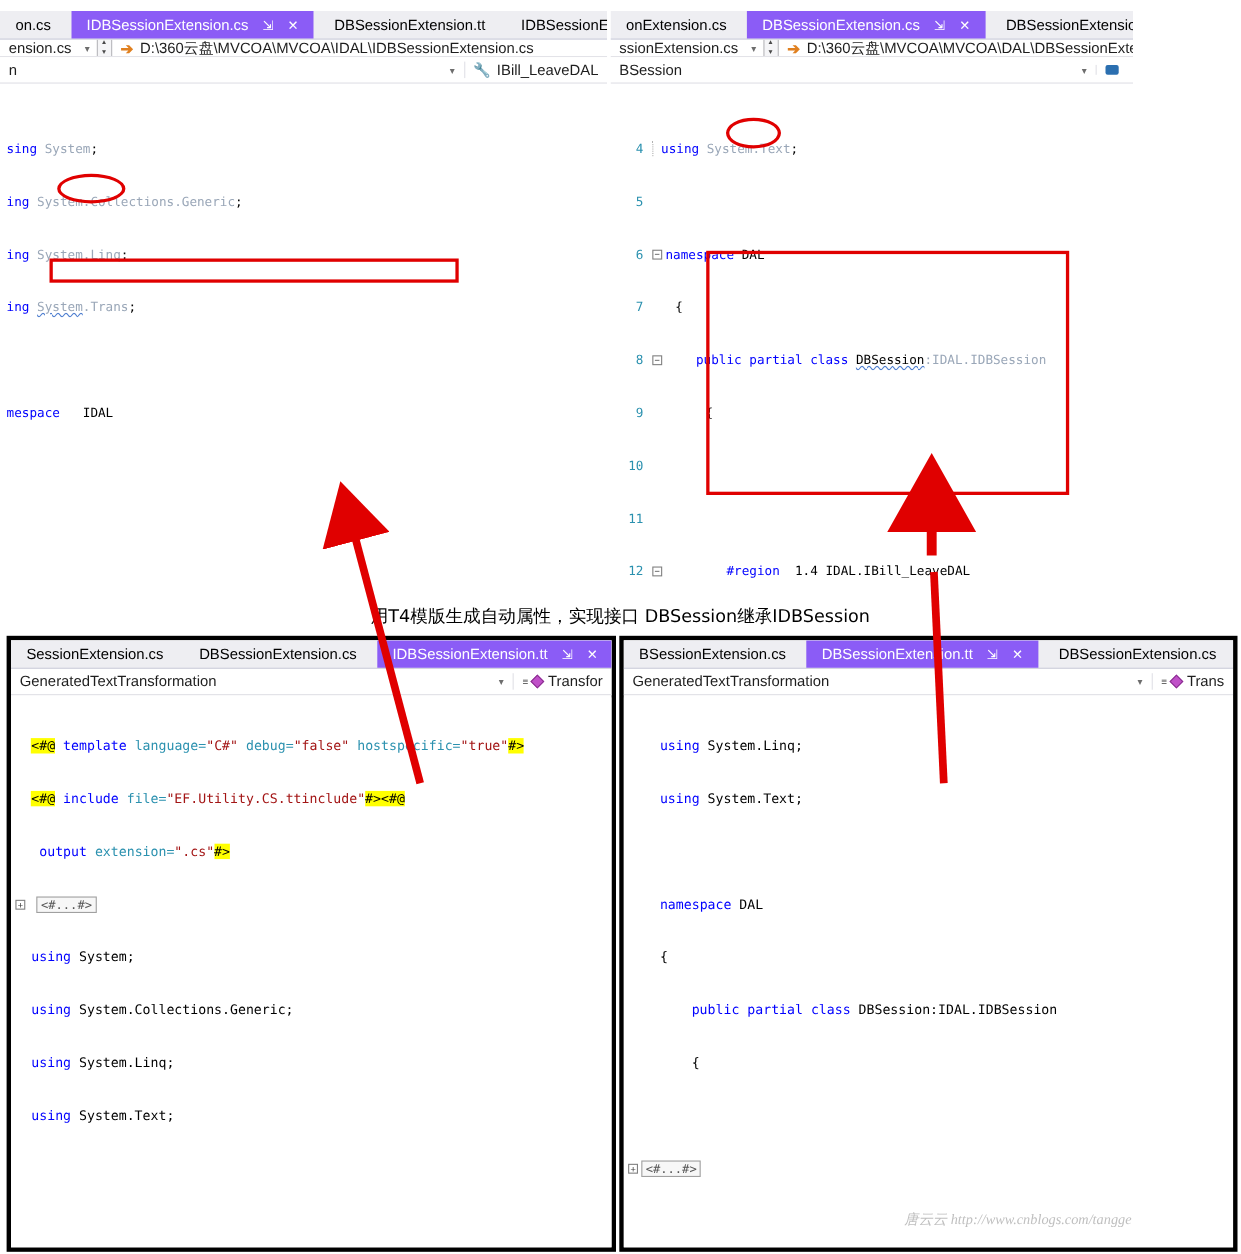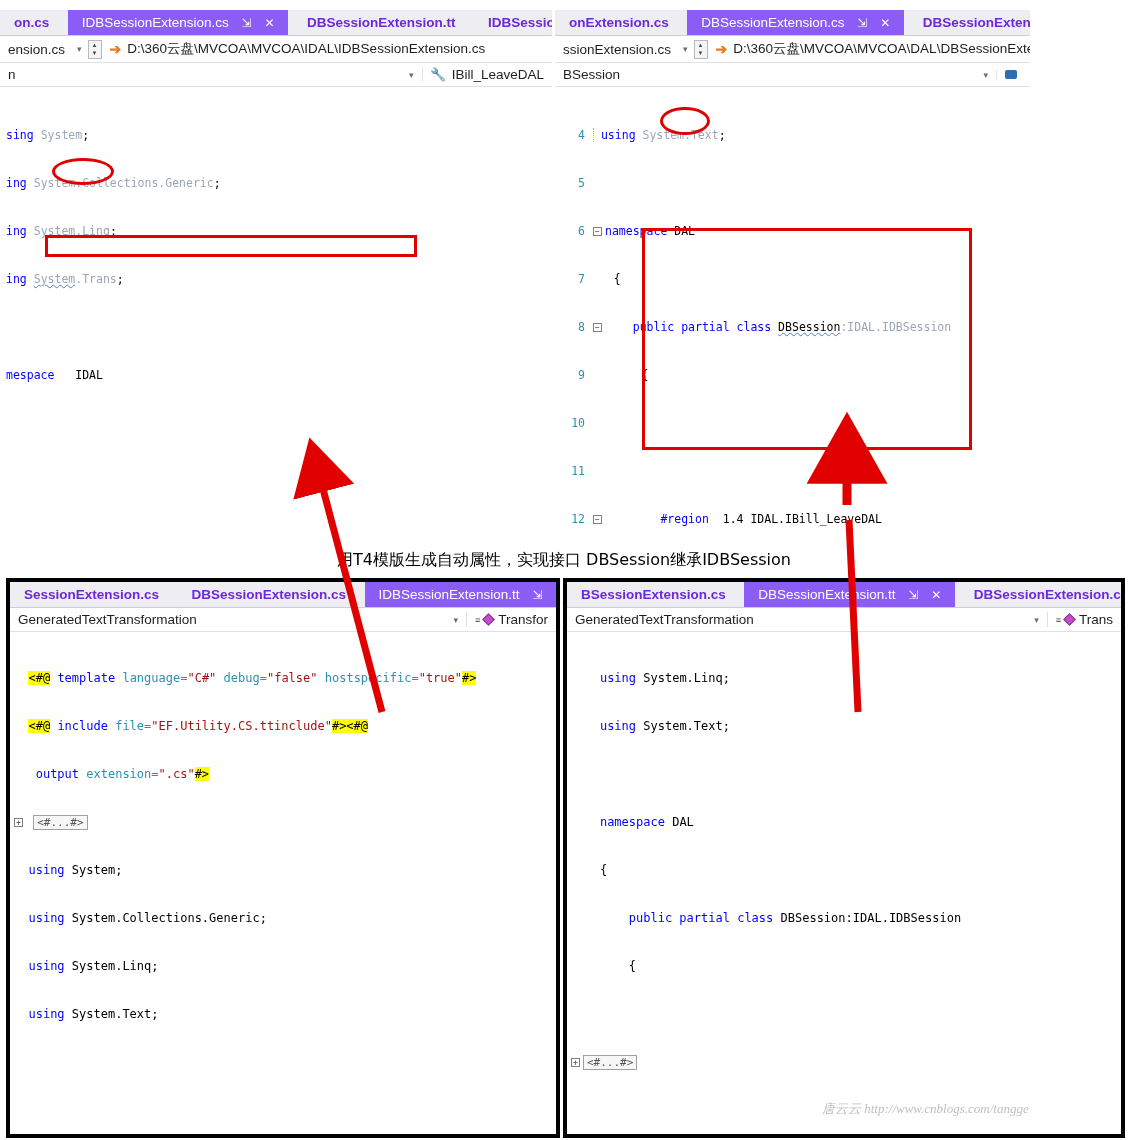--- a/index.html
+++ b/index.html
@@ -13,35 +13,34 @@
   }
 
   
   .vs-window { position:absolute; background:#ffffff; overflow:hidden; }
   .tabstrip {
     height:26px; background:#eeeef2; position:relative;
     border-bottom:1px solid #cccedb; white-space:nowrap; overflow:hidden;
   }
   .tab {
     display:inline-block; height:26px; line-height:26px;
-    padding:0 14px; font-size:13.5px; color:#6d28d9;
+    padding:0 14px; font-size:13.5px; color:#000000;
     vertical-align:top;
-    font-weight:bold;
   }
   .tab.active {
     background:#8b5cf6; color:#ffffff; font-weight:normal;
   }
   .tab .pin, .tab .close {
     display:inline-block; margin-left:9px; font-size:12px; color:#ffffff;
     vertical-align:middle;
   }
   .tab.active { position:relative; }
 
   .navbar {
-    height:27px; background:#ffffff; border-bottom:1px solid #e0e0e6;
+    height:16px; background:#ffffff; border-bottom:1px solid #e0e0e6;
     display:flex; align-items:center; font-size:13.5px; color:#1e1e1e;
     white-space:nowrap; overflow:hidden;
   }
   .navbar .fname { padding:0 6px 0 8px; }
   .navbar .caret { color:#6d6d6d; font-size:9px; padding:0 6px; }
   .spinbox {
     width:14px; height:19px; border:1px solid #b8b8bc; background:#f5f5f7;
     display:flex; flex-direction:column; margin-right:8px; flex:0 0 auto;
   }
   .spinbox span { flex:1; font-size:6px; line-height:8px; text-align:center; color:#4a4a4a; }

